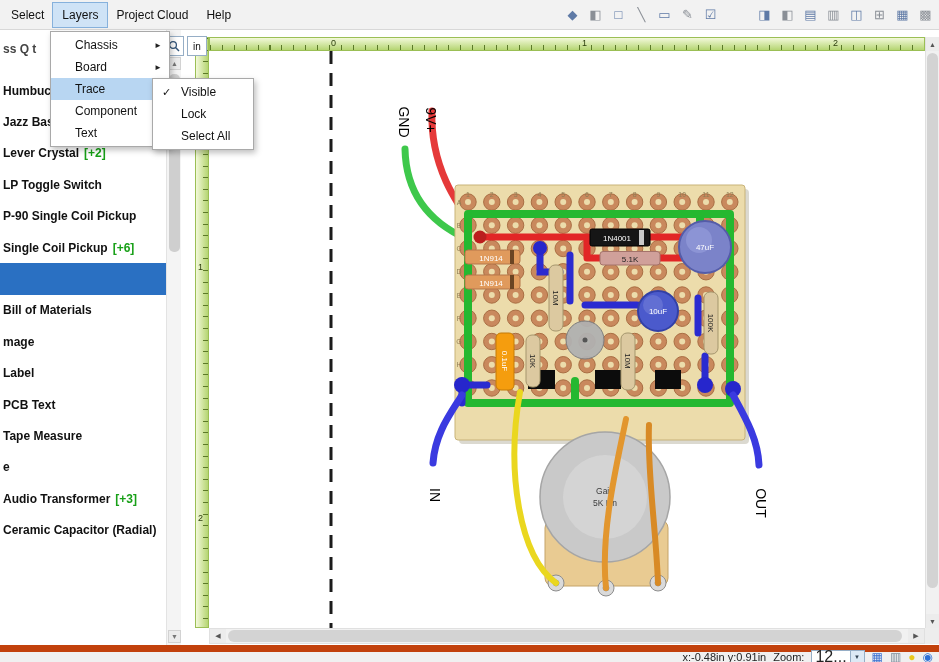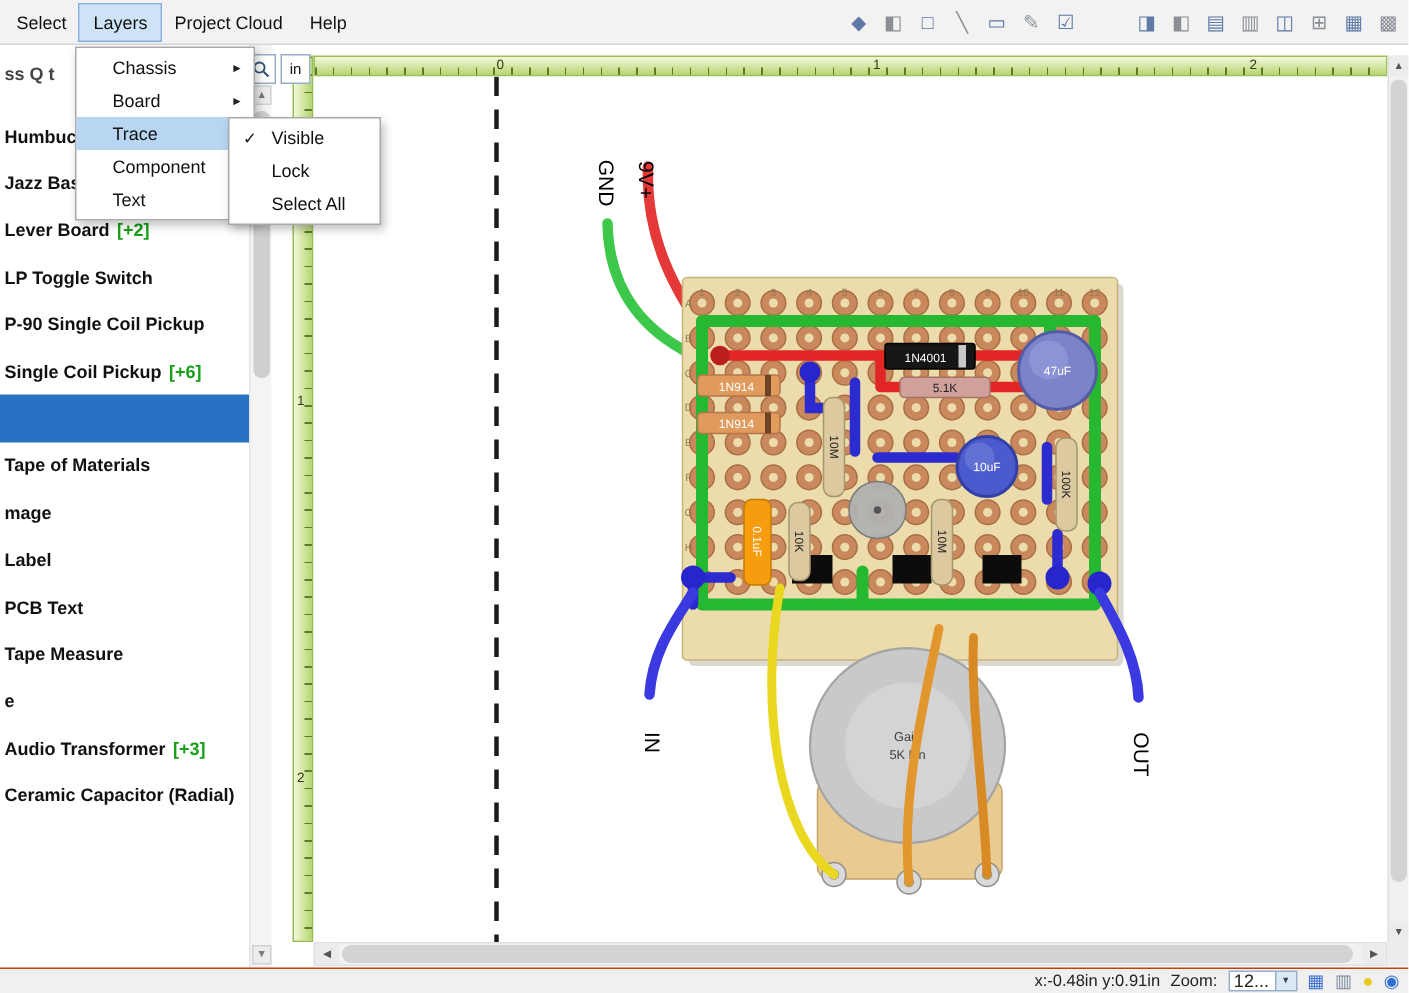--- a/index.html
+++ b/index.html
@@ -63,23 +63,23 @@
   .harrow.right{right:0;}
   .hthumb{position:absolute;left:18px;right:22px;top:1px;height:12px;background:#d3d3d3;border-radius:6px;}
   .vscroll{position:absolute;right:0;top:37px;width:14px;bottom:34px;background:#f1f1f1;border-left:1px solid #e0e0e0;box-sizing:border-box;}
   .varrow{position:absolute;left:0;width:13px;height:14px;display:flex;align-items:center;justify-content:center;font-size:7px;color:#555;background:#ececec;}
   .varrow.up{top:0;}
   .varrow.down{bottom:0;}
   .vthumb{position:absolute;left:1px;top:16px;bottom:40px;width:11px;background:#d3d3d3;border-radius:6px;}
   .scorner{position:absolute;right:0;bottom:18px;width:14px;height:16px;background:#ededed;}
 
   
-  .statusbar{position:absolute;left:0;right:0;bottom:0;height:17px;background:#f0f0f0;border-top:1px solid #c2410c;display:flex;align-items:center;justify-content:flex-end;gap:7px;padding-right:6px;font-size:11px;color:#222;box-sizing:border-box;}
+  .statusbar{position:absolute;left:0;right:0;bottom:0;height:17px;background:#f0f0f0;border-top:7px solid #c2410c;display:flex;align-items:center;justify-content:flex-end;gap:7px;padding-right:6px;font-size:11px;color:#222;box-sizing:border-box;}
   .zoombox{display:flex;align-items:stretch;border:1px solid #96aec6;background:#fff;height:14px;box-sizing:border-box;}
-  .zoomval{padding:0 3px;font-size:12px;min-width:24px;display:flex;align-items:center;}
+  .zoomval{padding:0 3px;font-size:16px;min-width:24px;display:flex;align-items:center;}
   .zoomarrow{width:13px;background:#dce9f5;border-left:1px solid #96aec6;font-size:6px;display:flex;align-items:center;justify-content:center;color:#345;}
   .sicon{font-size:12px;line-height:1;}
   .si-grid{color:#3a6fd0;}
   .si-plug{color:#7a8b9a;}
   .si-bulb{color:#e8c81e;}
   .si-globe{color:#2e6fd6;}
 
   
   .popup{position:absolute;background:#fff;border:1px solid #a9a9a9;box-shadow:2px 3px 6px rgba(0,0,0,.25);z-index:20;padding:2px 0;}
   #layers-popup{left:50px;top:31px;width:118px;}
@@ -124,38 +124,38 @@
   <div class="sidebar">
     <span class="search-hint">ss Q t</span>
     <div class="sidebar-list" id="sidebar-list">
         <div class="srow">
           <span class="slabel">Humbucker Pickup</span>
         </div>
         <div class="srow">
           <span class="slabel">Jazz Bass Pickup</span>
         </div>
         <div class="srow">
-          <span class="slabel">Lever Board</span>
+          <span class="slabel">Lever Crystal</span>
           <span class="sbadge">[+2]</span>
         </div>
         <div class="srow">
           <span class="slabel">LP Toggle Switch</span>
         </div>
         <div class="srow">
           <span class="slabel">P-90 Single Coil Pickup</span>
         </div>
         <div class="srow">
           <span class="slabel">Single Coil Pickup</span>
           <span class="sbadge">[+6]</span>
         </div>
         <div class="srow selected">
           <span class="slabel"></span>
         </div>
         <div class="srow">
-          <span class="slabel">Tape of Materials</span>
+          <span class="slabel">Bill of Materials</span>
         </div>
         <div class="srow">
           <span class="slabel">mage</span>
         </div>
         <div class="srow">
           <span class="slabel">Label</span>
         </div>
         <div class="srow">
           <span class="slabel">PCB Text</span>
         </div>

